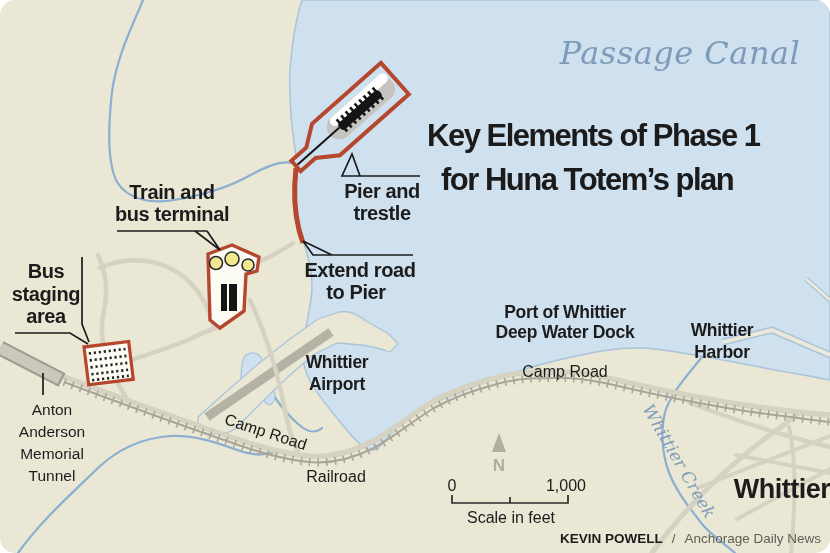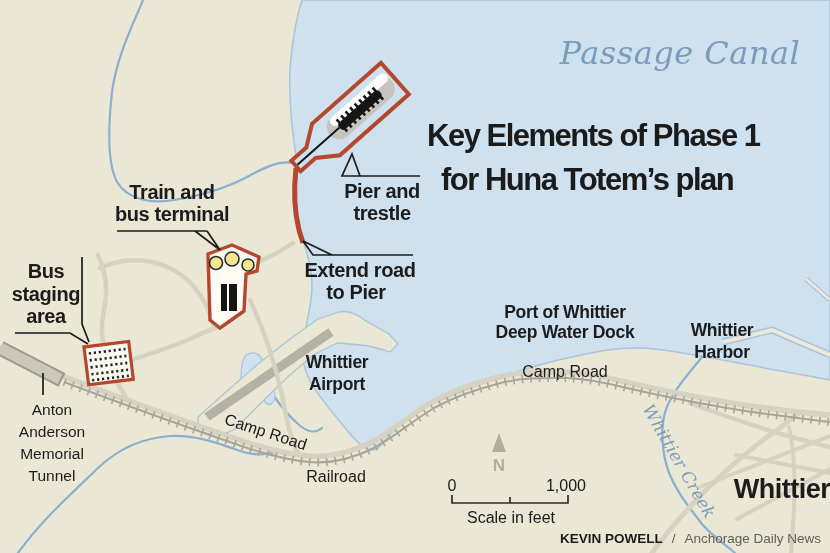--- a/index.html
+++ b/index.html
@@ -1,16 +1,16 @@
 <!DOCTYPE html>
 <html><head>
 <meta charset="utf-8">
 <style>
   html,body{margin:0;padding:0;background:#ffffff;}
-  .stage{width:830px;height:553px;position:relative;overflow:hidden;}
+  .stage{width:830px;height:553px;position:relative;overflow:hidden;border-radius:15px;}
   svg{display:block;}
   text{ -webkit-user-select:none; user-select:none; }
   .lbl-bold   {font:700 20px "Liberation Sans",sans-serif; fill:#1c1c1c; letter-spacing:-0.4px;}
   .lbl-bold-md{font:700 17.5px "Liberation Sans",sans-serif; fill:#1c1c1c; letter-spacing:-0.3px;}
   .lbl-town   {font:700 27px "Liberation Sans",sans-serif; fill:#1c1c1c; letter-spacing:-0.5px;}
   .lbl-reg    {font:400 16px "Liberation Sans",sans-serif; fill:#1c1c1c;}
   .lbl-reg-sm {font:400 15.5px "Liberation Sans",sans-serif; fill:#1c1c1c;}
   .lbl-title  {font:700 31px "Liberation Sans",sans-serif; fill:#1b1b1b; letter-spacing:-1.5px;}
   .lbl-serif  {font:italic 400 32px "DejaVu Serif",serif; fill:#7d9cba; letter-spacing:0.5px;}
   .lbl-creek  {font:italic 400 17px "DejaVu Serif",serif; fill:#7d9cba;}

